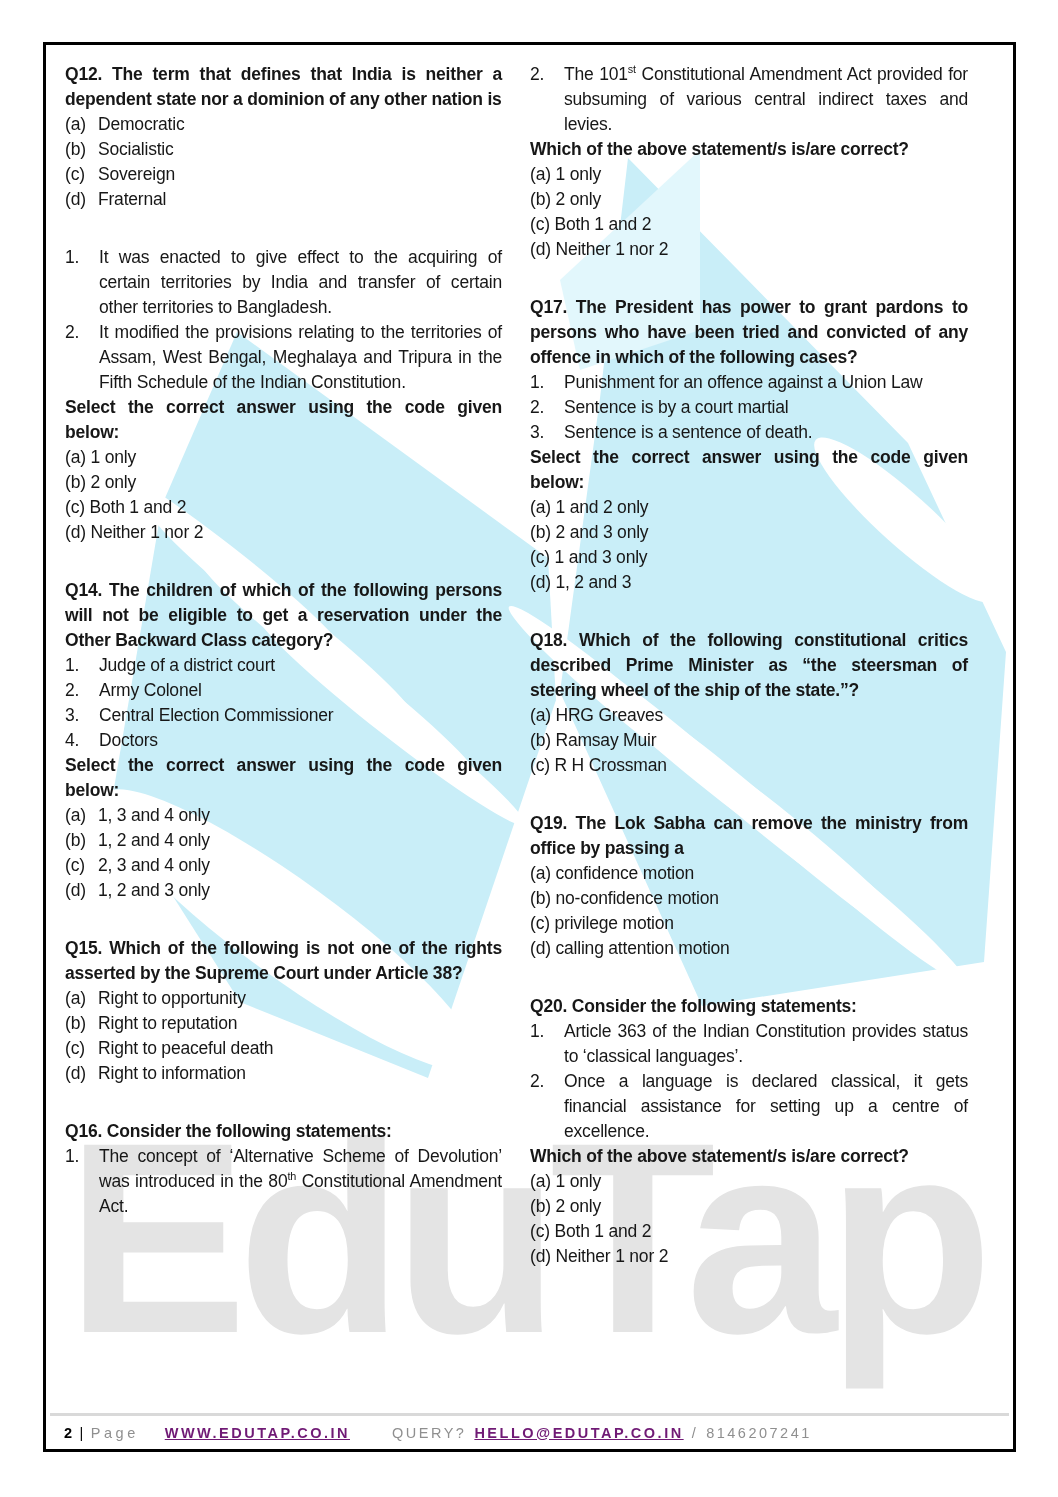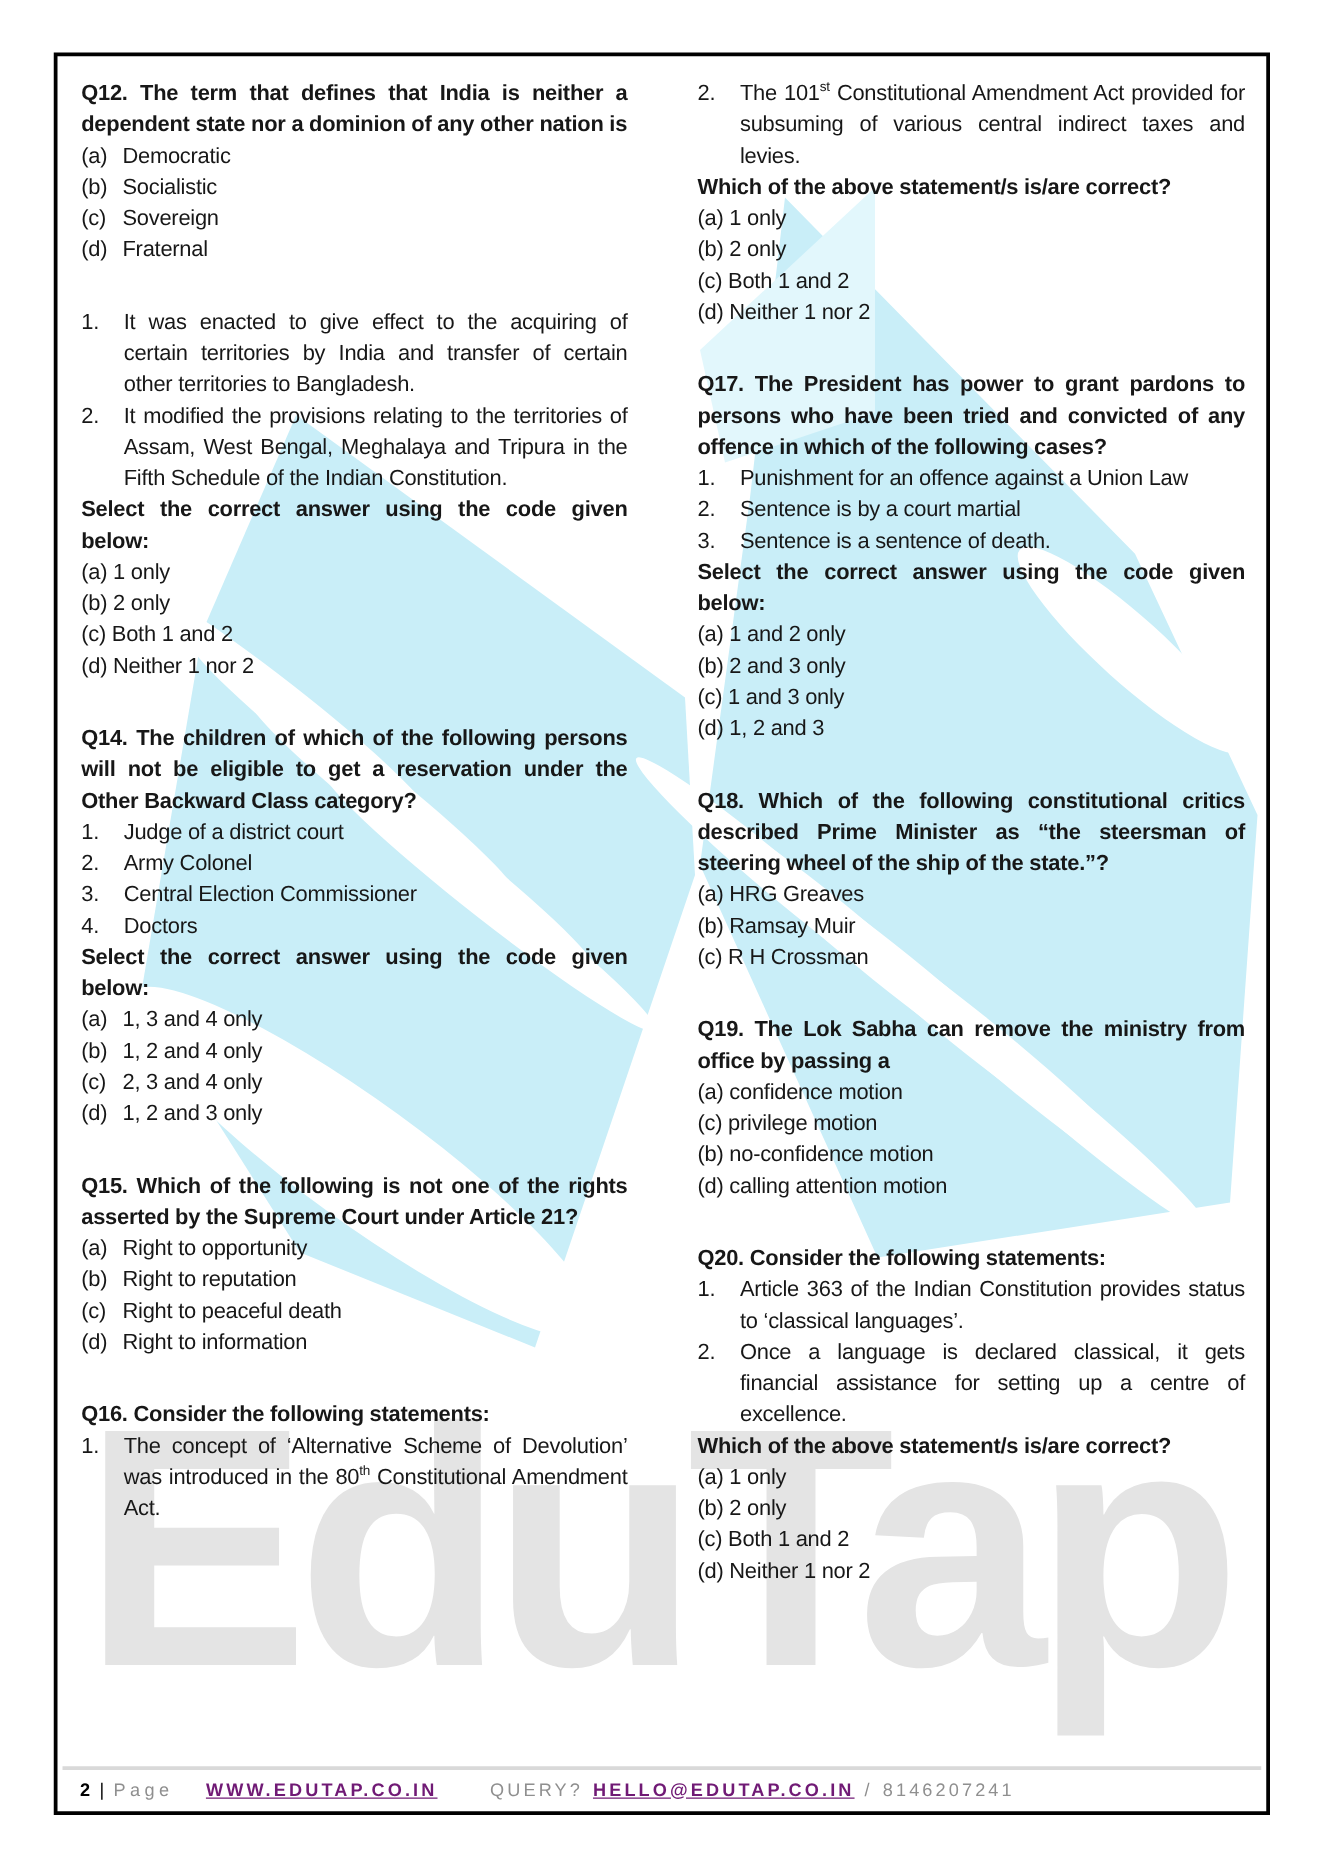--- a/index.html
+++ b/index.html
@@ -7,21 +7,21 @@
     width:1058px;height:1497px;position:relative;background:#ffffff;
     font-family:"Liberation Sans",sans-serif;color:#171717;overflow:hidden;
   }
   .frame{
     position:absolute;left:43px;top:42px;width:973px;height:1410px;
     border:3px solid #000;box-sizing:border-box;background:transparent;
   }
   .watermark{position:absolute;left:0;top:0;z-index:0;}
   .content{
     position:absolute;left:19px;top:17px;right:17px;z-index:2;
-    display:flex;gap:56px;
+    display:flex;gap:28px;
   }
   .col{font-size:17.5px;line-height:25px;letter-spacing:-0.2px;}
   .col-left{flex:0 0 437px;width:437px;}
   .col-right{flex:0 0 438px;width:438px;}
   .question{margin-bottom:33px;}
   .question:last-child{margin-bottom:0;}
   .q-heading,.q-bold{font-weight:700;text-align:justify;}
   .q-item{display:flex;}
   .q-item .num{flex:0 0 34px;}
   .q-item .body{flex:1;text-align:justify;}
@@ -141,21 +141,21 @@
               <span class="opt-label">(c)</span>
               <span class="opt-text">2, 3 and 4 only</span>
             </div>
             <div class="opt">
               <span class="opt-label">(d)</span>
               <span class="opt-text">1, 2 and 3 only</span>
             </div>
           </div>
         </div>
         <div class="question">
-          <div class="q-heading">Q15. Which of the following is not one of the rights asserted by the Supreme Court under Article 21?</div>
+          <div class="q-heading">Q15. Which of the following is not one of the rights asserted by the Supreme Court under Article 38?</div>
           <div class="q-options wide">
             <div class="opt">
               <span class="opt-label">(a)</span>
               <span class="opt-text">Right to opportunity</span>
             </div>
             <div class="opt">
               <span class="opt-label">(b)</span>
               <span class="opt-text">Right to reputation</span>
             </div>
             <div class="opt">
@@ -217,22 +217,22 @@
           <div class="q-options">
             <div class="opt">(a) HRG Greaves</div>
             <div class="opt">(b) Ramsay Muir</div>
             <div class="opt">(c) R H Crossman</div>
           </div>
         </div>
         <div class="question">
           <div class="q-heading">Q19. The Lok Sabha can remove the ministry from office by passing a</div>
           <div class="q-options">
             <div class="opt">(a) confidence motion</div>
+            <div class="opt">(b) no-confidence motion</div>
             <div class="opt">(c) privilege motion</div>
-            <div class="opt">(b) no-confidence motion</div>
             <div class="opt">(d) calling attention motion</div>
           </div>
         </div>
         <div class="question">
           <div class="q-heading">Q20. Consider the following statements:</div>
           <div class="q-item">
             <span class="num">1.</span>
             <span class="body">Article 363 of the Indian Constitution provides status to ‘classical languages’.</span>
           </div>
           <div class="q-item">

